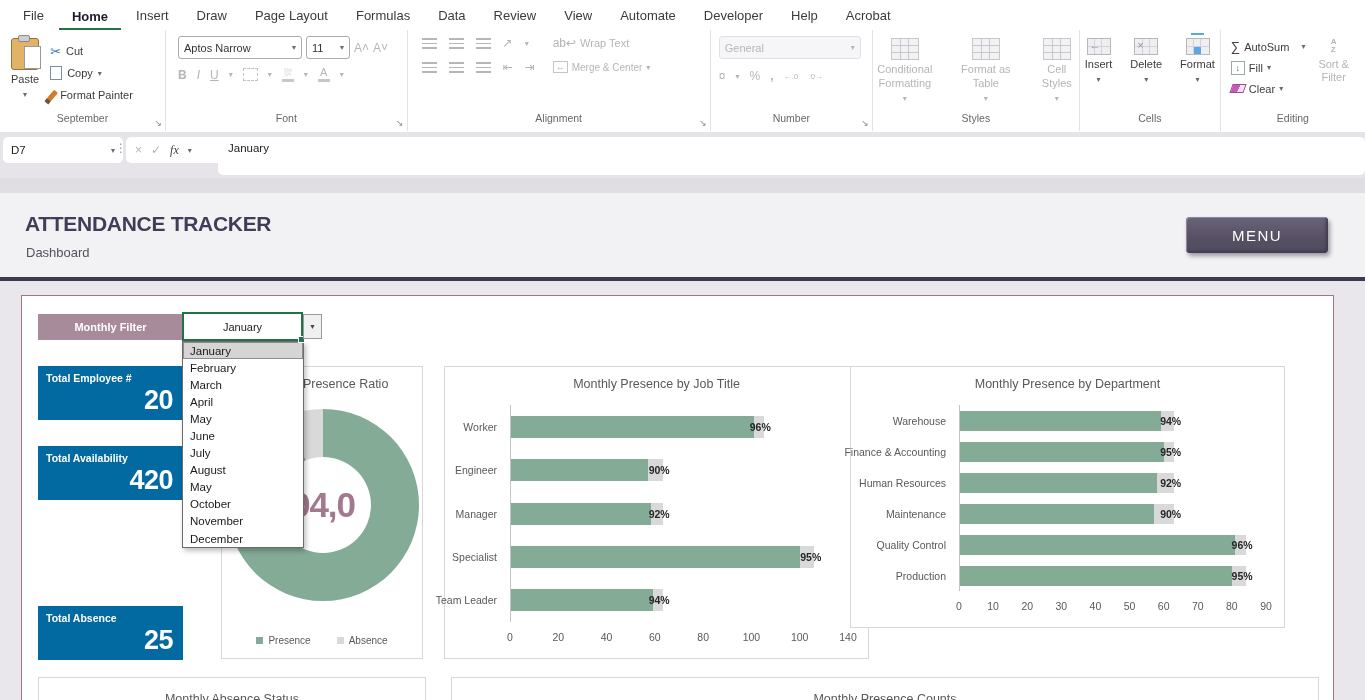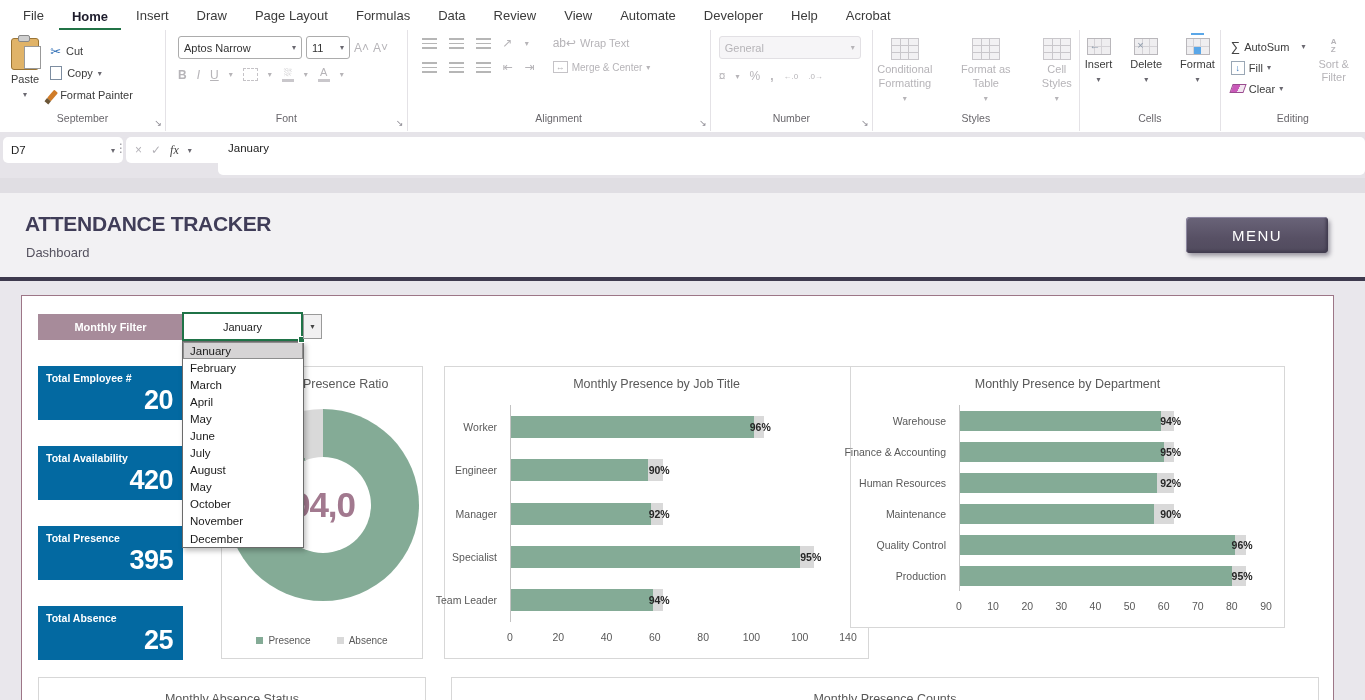--- a/index.html
+++ b/index.html
@@ -360,24 +360,20 @@
     </div>
 
   <div class="kpi" style="top:70px">
     <span class="kl">Total Employee #</span>
     <span class="kv">20</span>
   </div>
   <div class="kpi" style="top:150px">
     <span class="kl">Total Availability</span>
     <span class="kv">420</span>
   </div>
-  <div class="kpi" style="top:230px">
-    <span class="kl">Total Presence</span>
-    <span class="kv">395</span>
-  </div>
   <div class="kpi" style="top:310px">
     <span class="kl">Total Absence</span>
     <span class="kv">25</span>
   </div>
 
   <div class="card" style="left:199px;top:70px;width:202px;height:293px;">
     <div class="ctitle">Monthly Presence Ratio</div>
     <div class="donut" id="donut" style="background: conic-gradient(rgb(132, 171, 150) 0deg, rgb(132, 171, 150) 338.58deg, rgb(217, 217, 217) 338.58deg, rgb(217, 217, 217) 360deg);">
       <div class="hole"></div>
       <div class="dnum">94,0</div>

